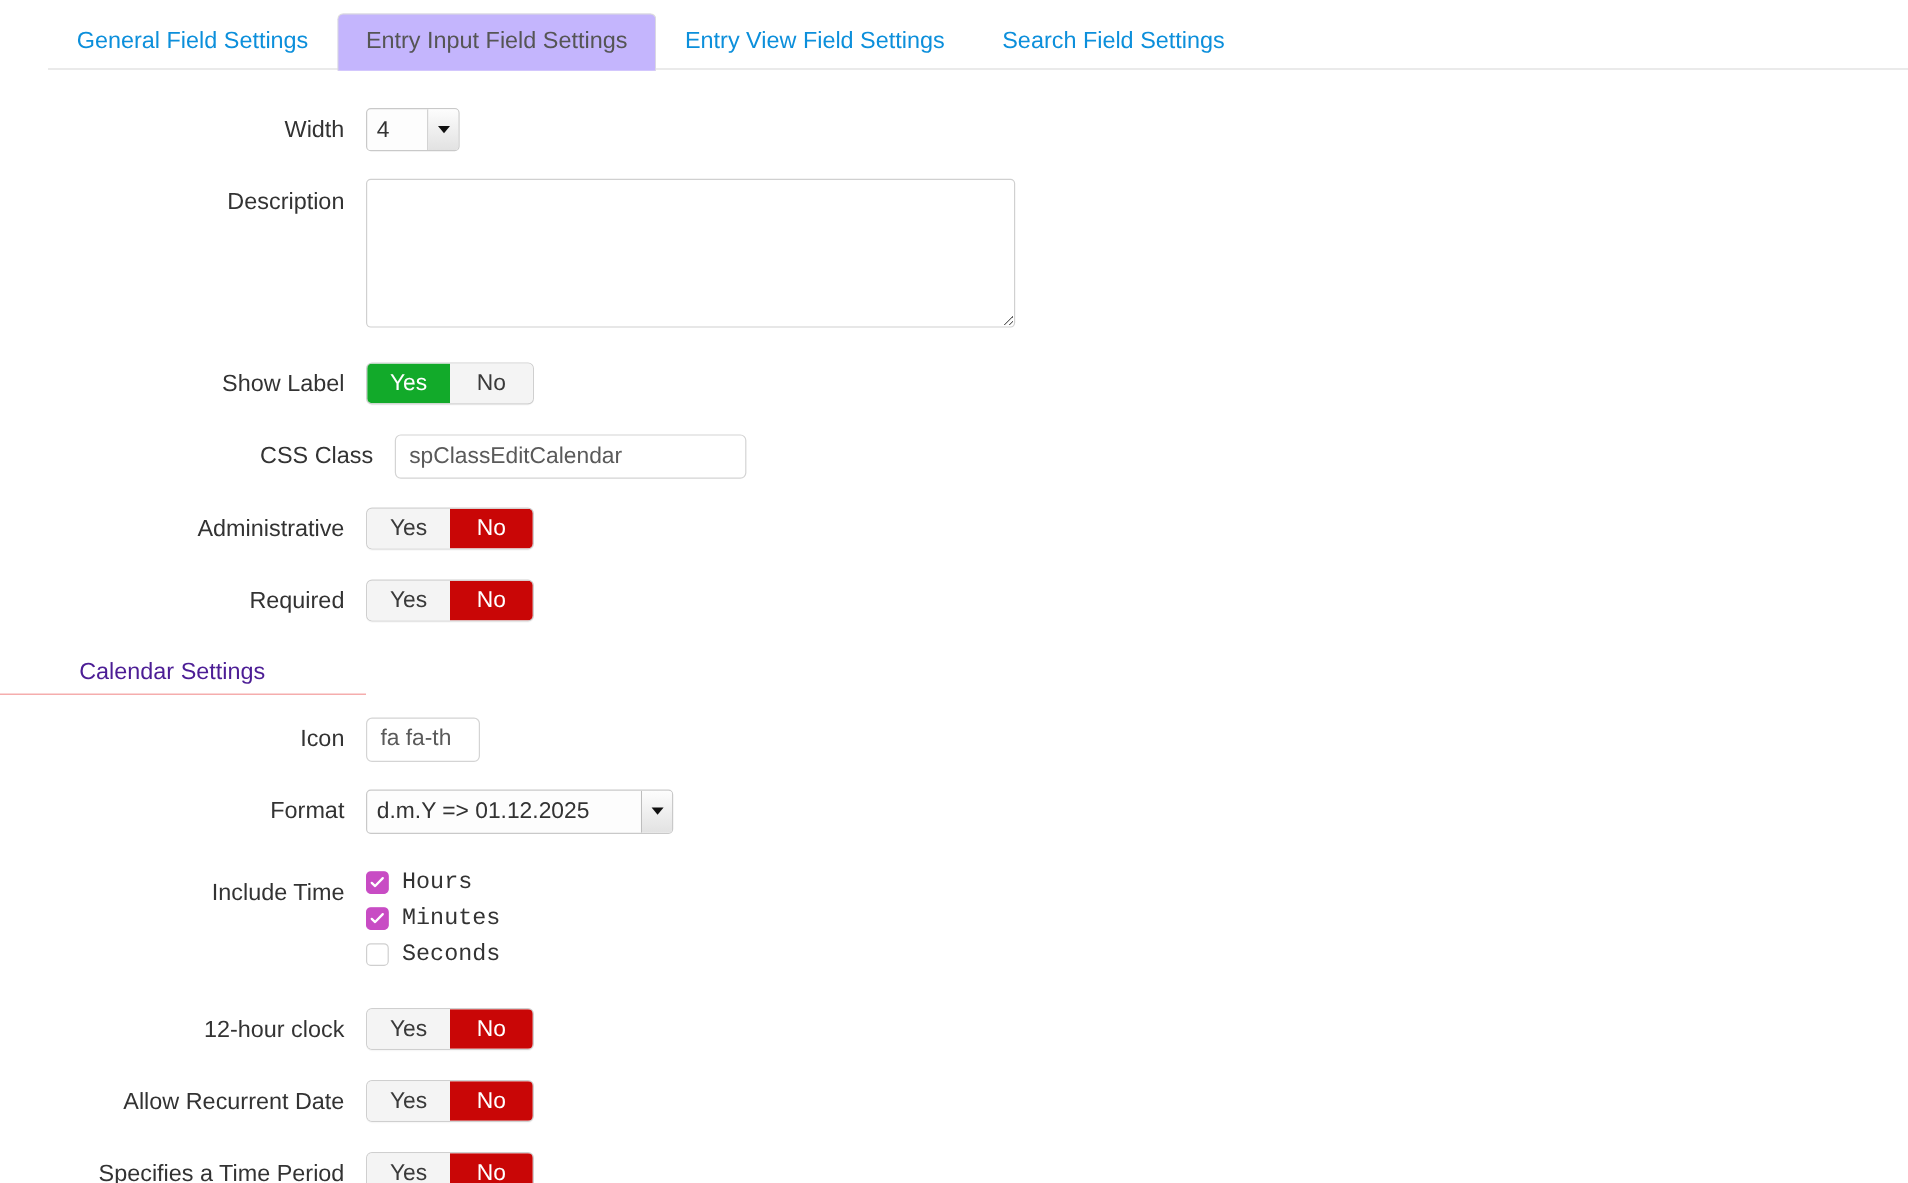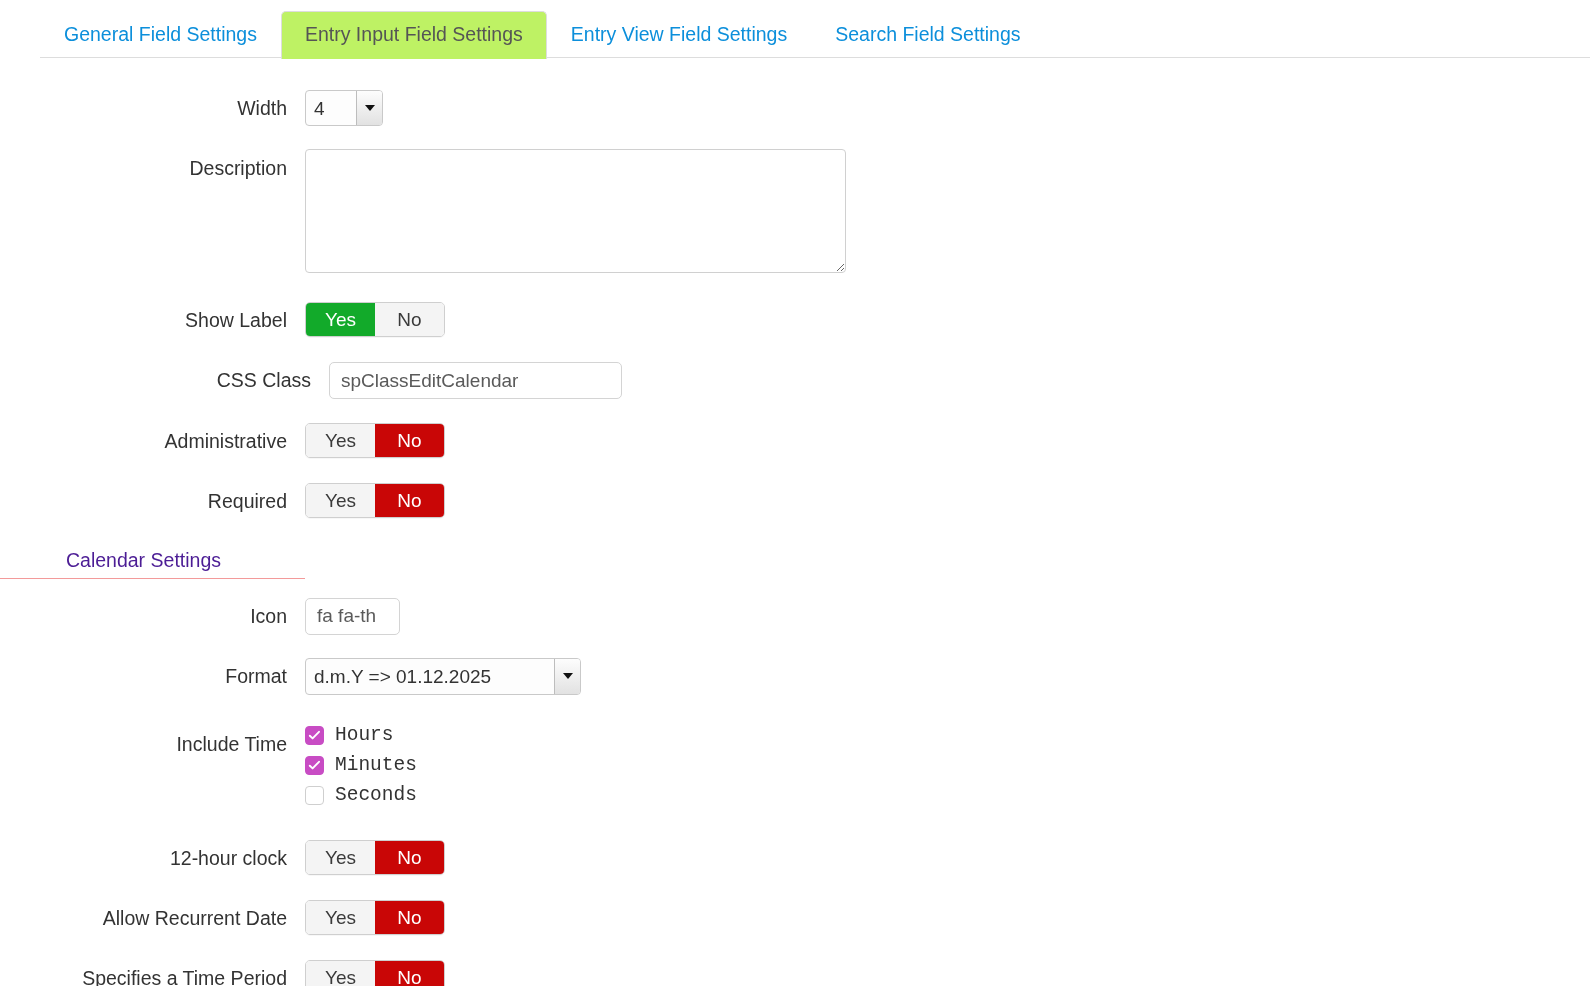--- a/index.html
+++ b/index.html
@@ -37,21 +37,21 @@
     margin-bottom: 0;
     border: 1px solid transparent;
     border-bottom: none;
     border-radius: 5px 5px 0 0;
     cursor: pointer;
     white-space: nowrap;
     background: transparent;
   }
   .tab.active {
     color: #555555;
-    background: #bef264;
+    background: #c4b5fd;
     border-color: #dddddd;
     padding-bottom: 15px;
     margin-bottom: -1px;
   }
 
   
   .form { padding-top: 16px; }
   .row {
     display: flex;
     align-items: flex-start;
@@ -296,21 +296,21 @@
       <div class="label-col" style="padding-top:9px;">Icon</div>
       <div class="field-col">
         <input class="ti icon-field" type="text" value="fa fa-th" style="">
       </div>
     </div>
 
     <div class="row" style="margin-top:23px;">
       <div class="label-col" style="padding-top:9px;">Format</div>
       <div class="field-col">
         <span class="selwrap">
-          <select class="native" style="width:276px;height:37px;">
+          <select class="native" style="width:256px;height:37px;">
             <option>d.m.Y =&gt; 01.12.2025</option>
           </select>
           <span class="selbtn">
               <i></i>
             </span>
         </span>
       </div>
     </div>
 
     <div class="row" style="margin-top:24px;">

